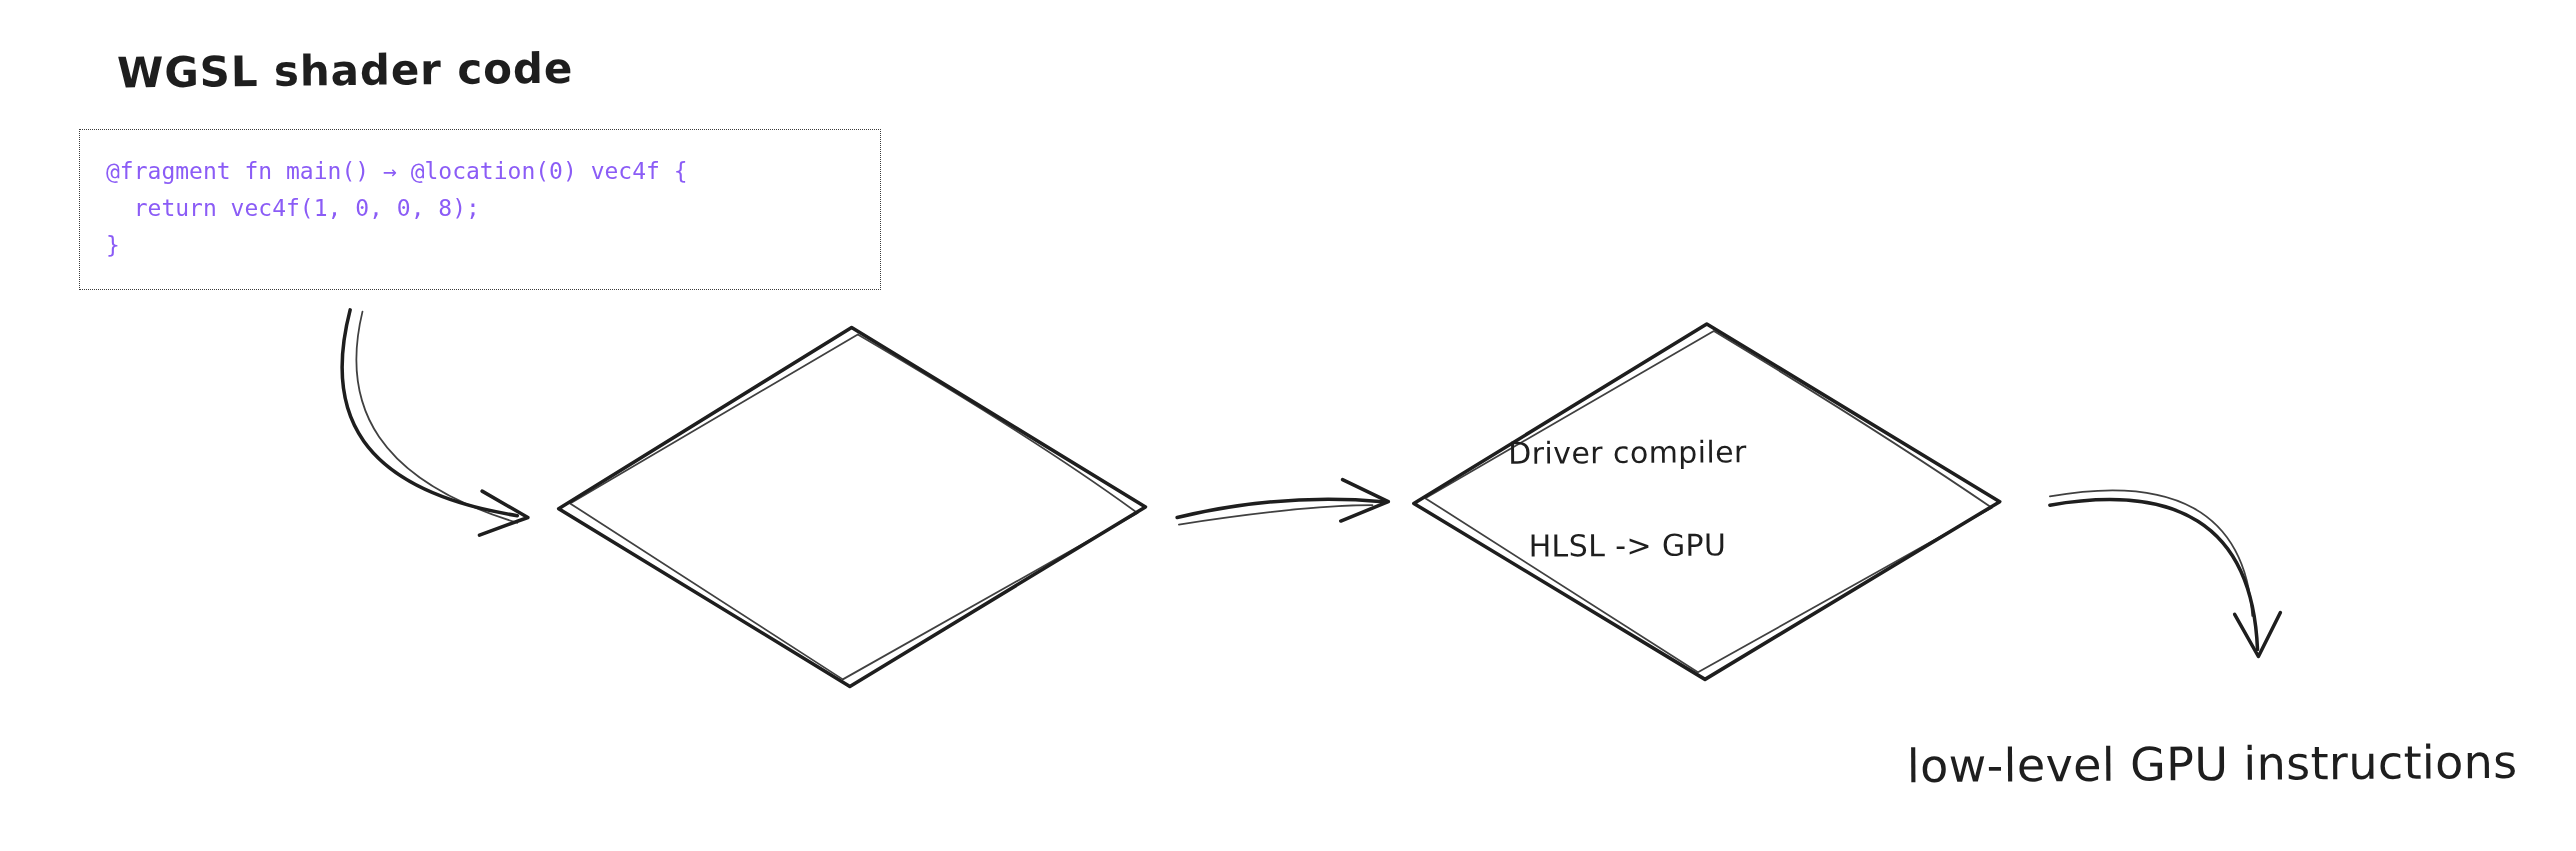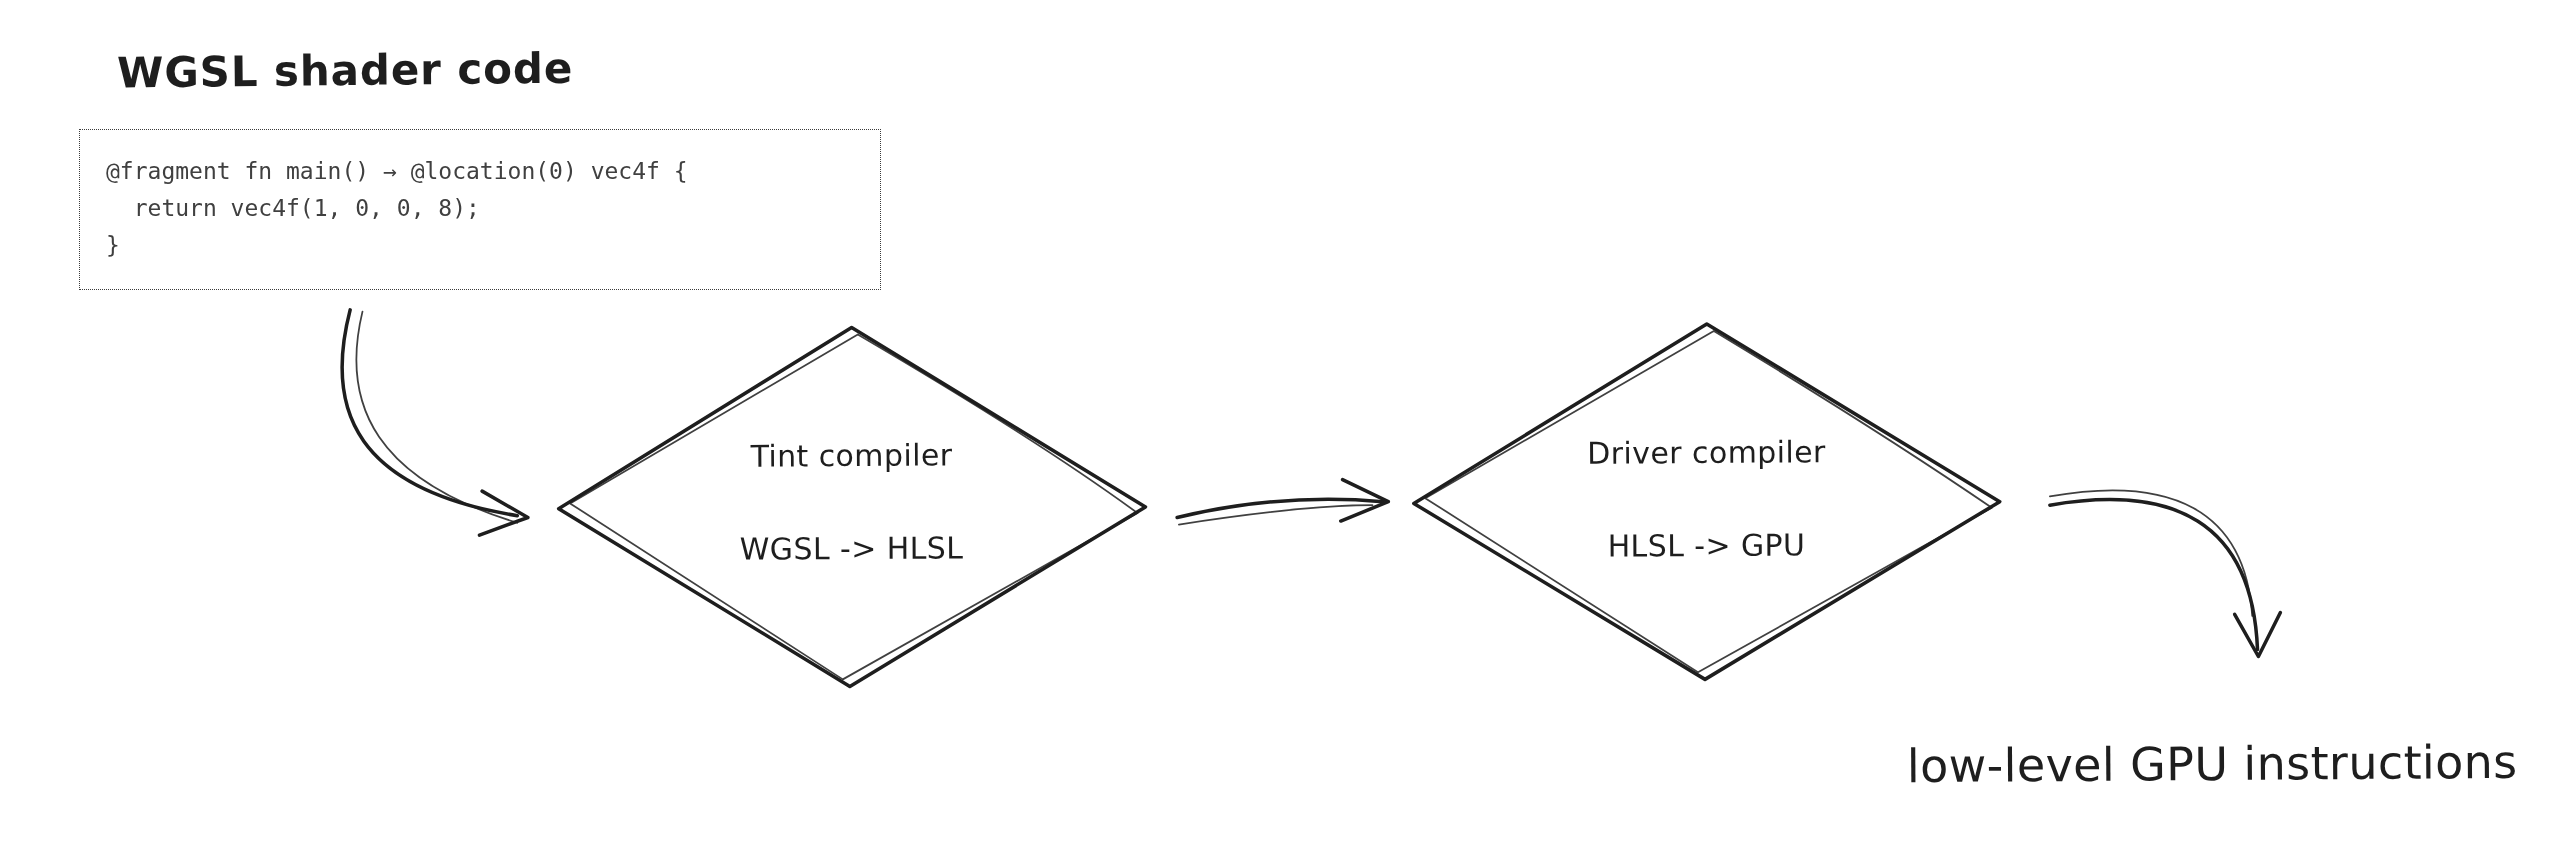--- a/index.html
+++ b/index.html
@@ -44,40 +44,40 @@
     width: 748px;
     height: 113px;
     border: 1.8px dotted #3a3a3a;
     padding: 23px 26px;
   }
   .codeline {
     font-family: "DejaVu Sans Mono", monospace;
     font-size: 23px;
     line-height: 37px;
     white-space: pre;
-    color: #404040;
+    color: #8b5cf6;
   }
   .node {
     position: absolute;
     width: 457px;
     text-align: center;
   }
   .node .node-title {
     font-size: 30px;
     letter-spacing: 0.4px;
     transform: rotate(-0.4deg);
   }
   .node .node-subtitle {
     font-size: 30px;
     margin-top: 58px;
     letter-spacing: 0.4px;
     transform: rotate(-0.3deg);
   }
   .node1 { left: 623px; top: 438px; }
-  .node2 { left: 1478px; top: 435px; }
+  .node2 { left: 1399px; top: 435px; }
   .output-label {
     position: absolute;
     left: 1907px;
     top: 737px;
     font-size: 46px;
     letter-spacing: 0.4px;
     transform: rotate(-0.4deg);
     white-space: nowrap;
   }
 </style>
@@ -118,24 +118,20 @@
   </svg>
 
   <div class="title hand">WGSL shader code</div>
 
   <div class="codebox">
     <div class="codeline">@fragment fn main() → @location(0) vec4f {</div>
     <div class="codeline">  return vec4f(1, 0, 0, 8);</div>
     <div class="codeline">}</div>
   </div>
 
-  <div class="node node1 hand">
-    <div class="node-title">Tint compiler</div>
-    <div class="node-subtitle">WGSL -&gt; HLSL</div>
-  </div>
 
   <div class="node node2 hand">
     <div class="node-title">Driver compiler</div>
     <div class="node-subtitle">HLSL -&gt; GPU</div>
   </div>
 
   <div class="output-label hand">low-level GPU instructions</div>
 
 </div>
 

